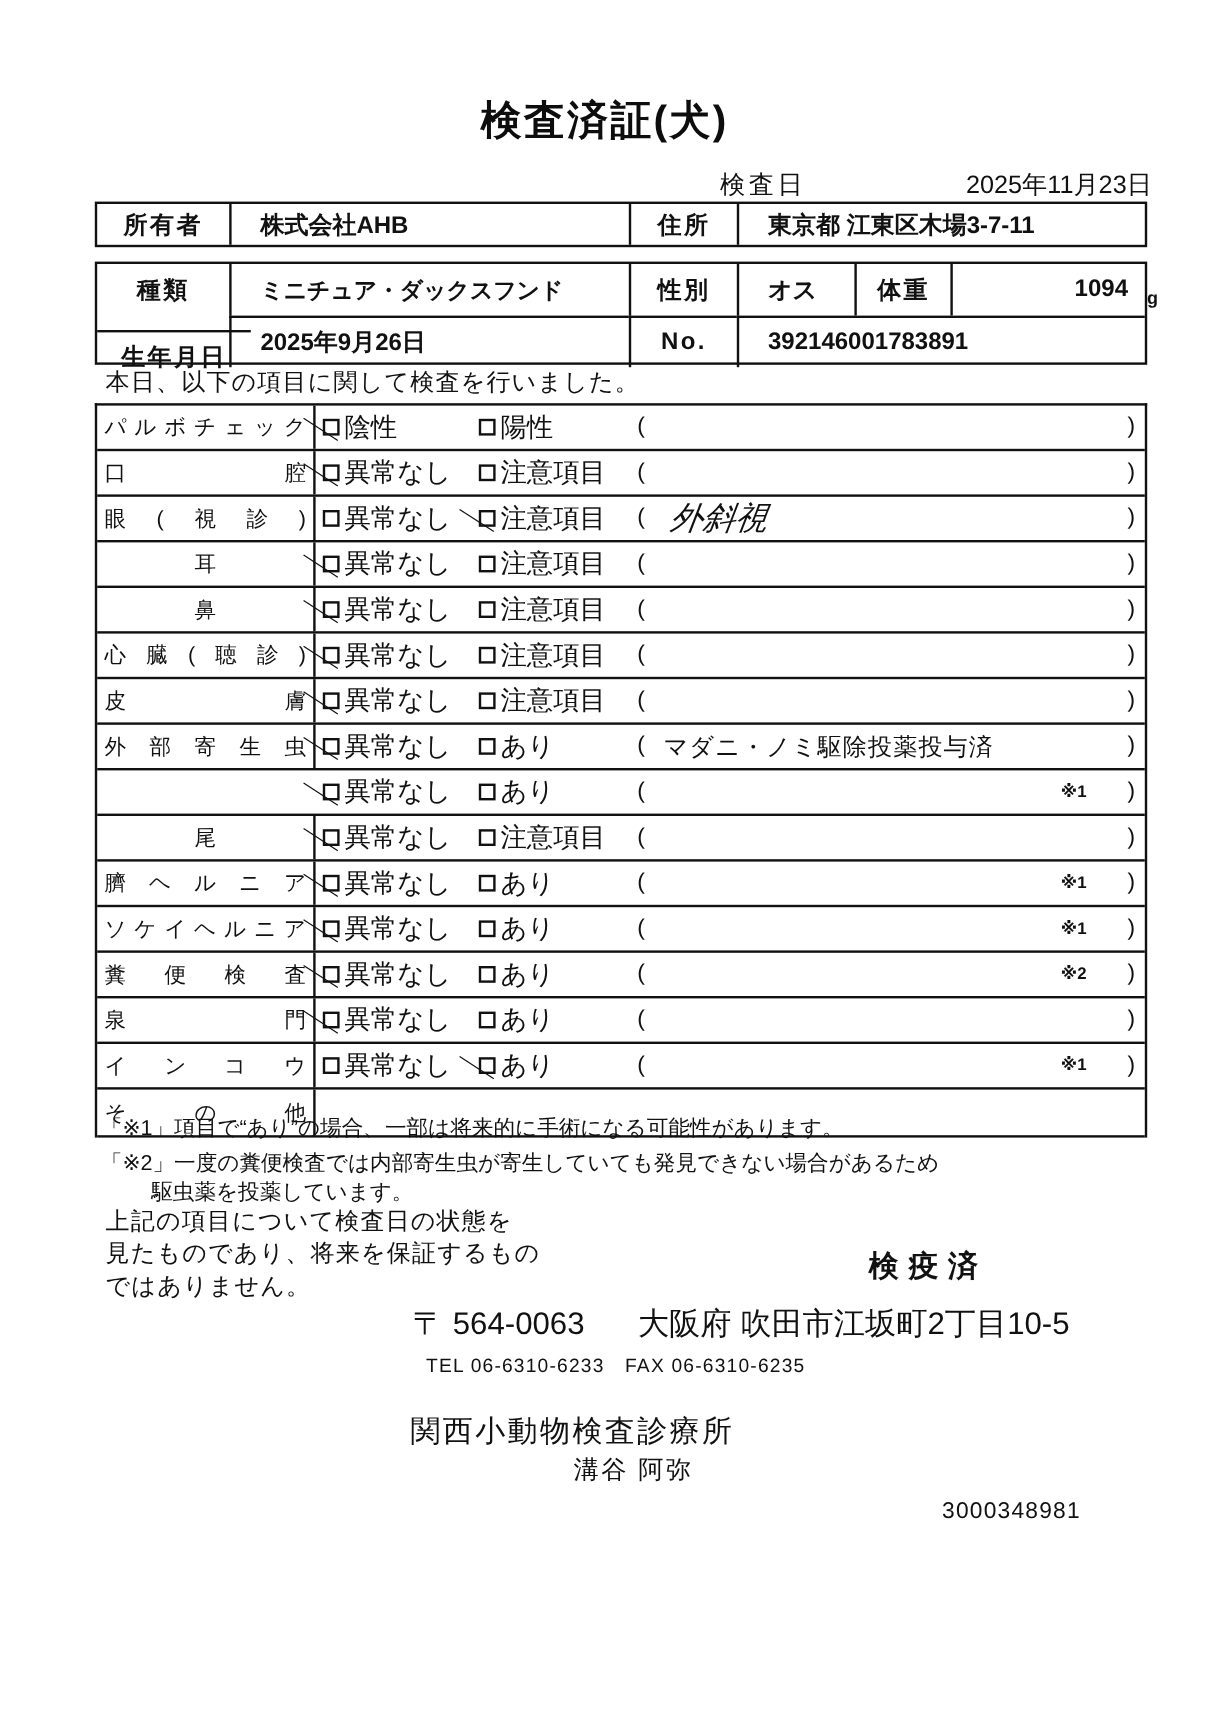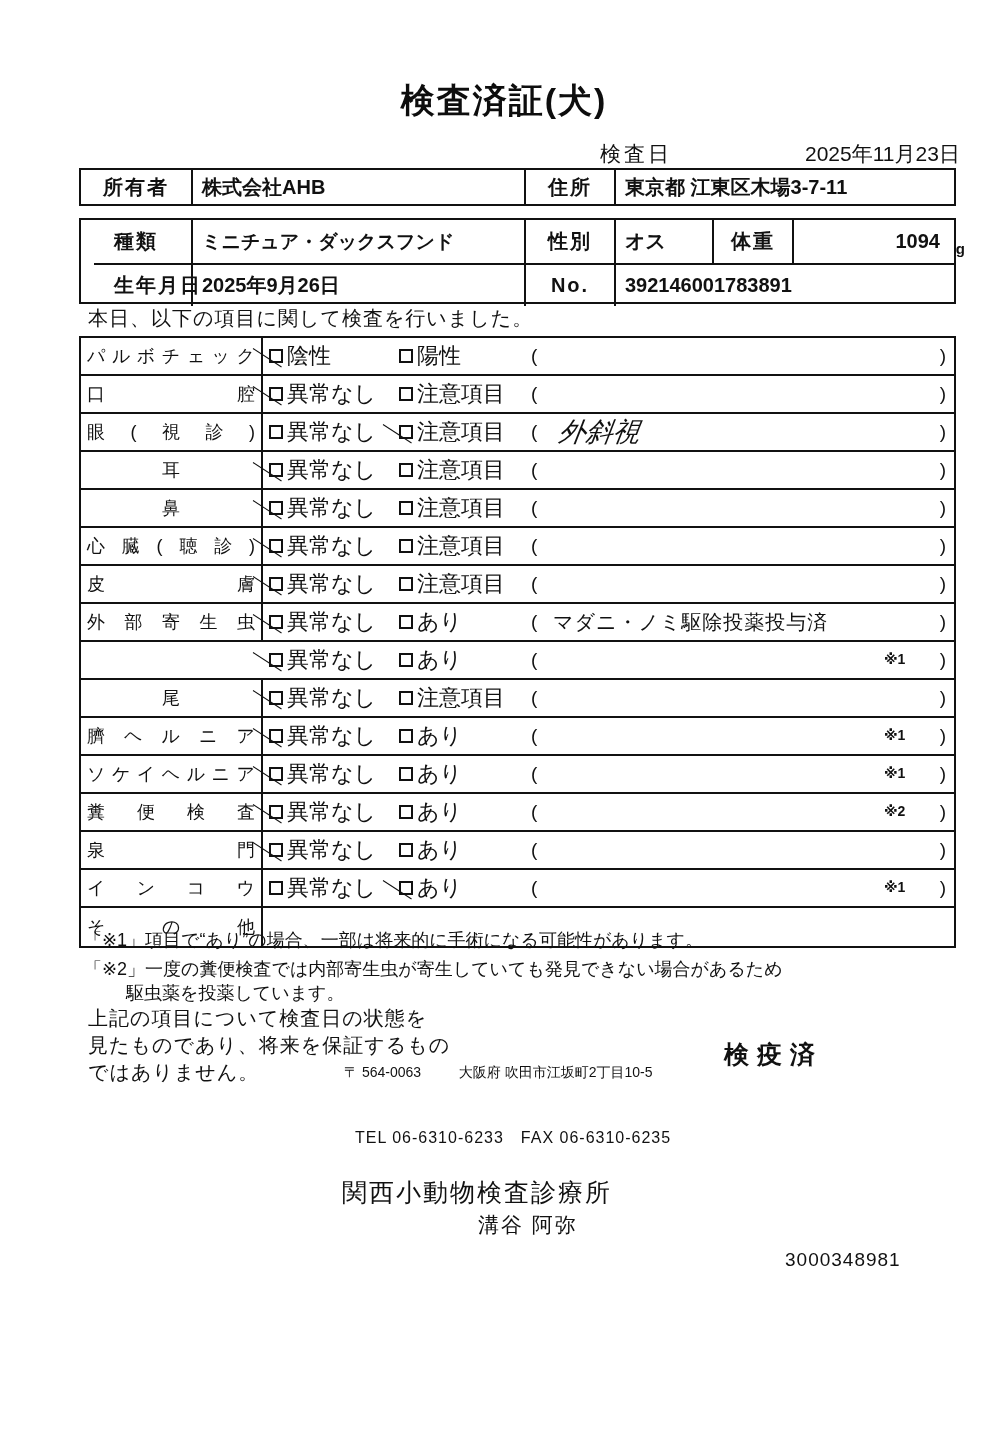--- a/index.html
+++ b/index.html
@@ -38,21 +38,21 @@
   #hdr1{top:168px;height:38px;}
   #hdr2{top:218px;height:86px;}
   .hcell{
     position:absolute;top:0;height:100%;
     box-sizing:border-box;
     display:flex;align-items:center;
     font-size:20px;
     font-weight:bold;
   }
   .hlabel{justify-content:center;letter-spacing:2px;}
-  .hvalue{justify-content:flex-start;padding-left:9px;}
+  .hvalue{justify-content:flex-start;padding-left:24px;}
   .bl{border-left:2px solid #111;}
   .bt{border-top:2px solid #111;}
   .half{height:43px !important;}
   .row2{top:43px !important;}
   .hnum{justify-content:flex-end;padding-right:34px;position:relative;}
   .hnum .unit{position:absolute;right:9px;bottom:6px;font-size:15px;}
   
   .intro{
     position:absolute;left:88px;top:305px;
     font-size:20px;letter-spacing:1px;
@@ -139,21 +139,21 @@
   .closing{
     position:absolute;left:88px;top:1005px;
     font-size:20px;line-height:27px;letter-spacing:1px;
   }
   
   .stamp{
     position:absolute;left:724px;top:1038px;
     font-size:25px;letter-spacing:8px;font-weight:700;
   }
   
-  .addr{position:absolute;left:344px;top:1064px;font-size:14px;}
+  .addr{position:absolute;left:344px;top:1086px;font-size:26px;}
   .addr .zip{letter-spacing:0;}
   .addr .sp{display:inline-block;width:30px;}
   .tel{position:absolute;left:355px;top:1128px;font-size:16px;letter-spacing:1px;}
   .clinic{position:absolute;left:342px;top:1176px;font-size:25px;letter-spacing:2px;}
   .vet{position:absolute;left:478px;top:1211px;font-size:21px;letter-spacing:2px;}
   .serial{position:absolute;left:785px;top:1249px;font-size:19px;letter-spacing:1px;}
 </style>
 </head>
 <body>
 
@@ -177,21 +177,21 @@
     <div class="hcell hlabel half" style="left:0;width:110px;">種類</div>
     <div class="hcell hvalue bl half" style="left:110px;width:333px;font-size:19px;">ミニチュア・ダックスフンド</div>
     <div class="hcell hlabel bl half" style="left:443px;width:90px;">性別</div>
     <div class="hcell hvalue bl half" style="left:533px;width:85px;">オス</div>
     <div class="hcell hlabel bl half" style="left:631px;width:80px;">体重</div>
     <div class="hcell hnum bl half" style="left:711px;width:182px;">
       <span>1094</span>
       <span class="unit">g</span>
     </div>
 
-    <div class="hcell hlabel half row2 bt" style="left:13px;width:128px;">生年月日</div>
+    <div class="hcell hlabel half row2 bt" style="left:0;width:128px;margin-top:12px;">生年月日</div>
     <div class="hcell hvalue bl half row2 bt" style="left:110px;width:333px;">2025年9月26日</div>
     <div class="hcell hlabel bl half row2 bt" style="left:443px;width:90px;">No.</div>
     <div class="hcell hvalue bl half row2 bt" style="left:533px;width:340px;">392146001783891</div>
   </div>
 
   <div class="intro">本日、以下の項目に関して検査を行いました。</div>
 
   <div class="chk" id="checklist-table">
       <div class="crow">
         <div class="cname spread">

